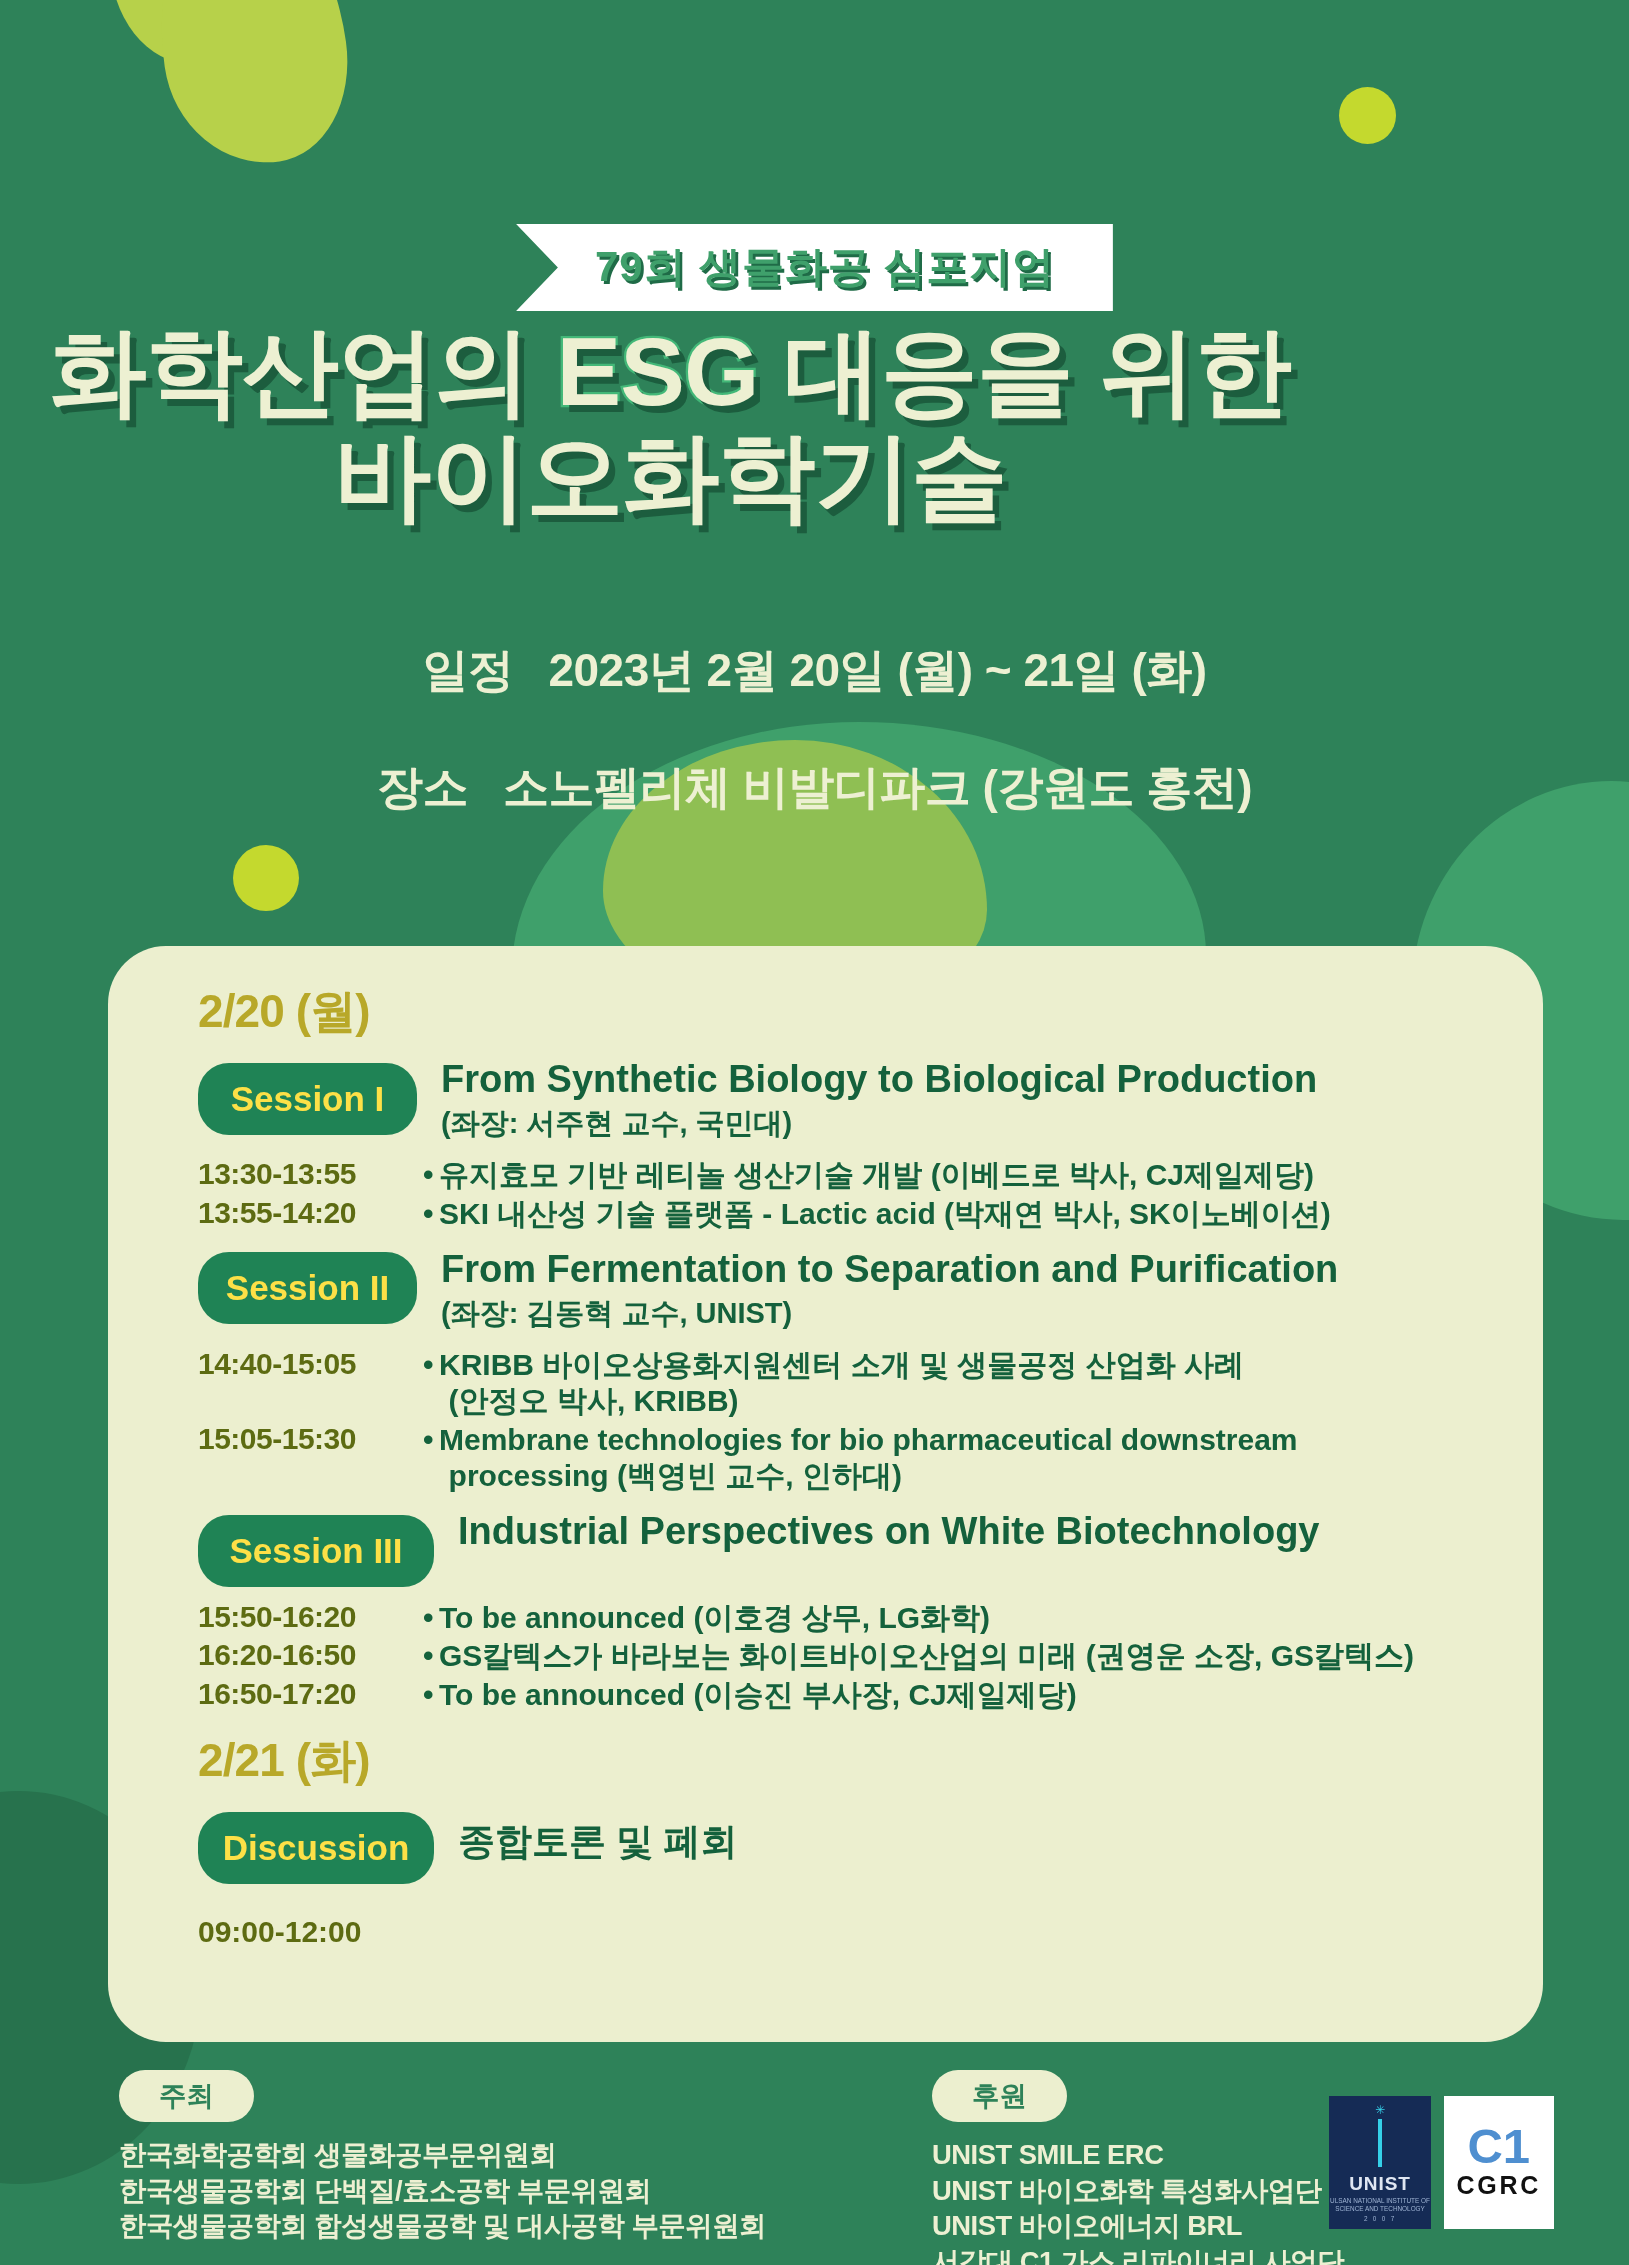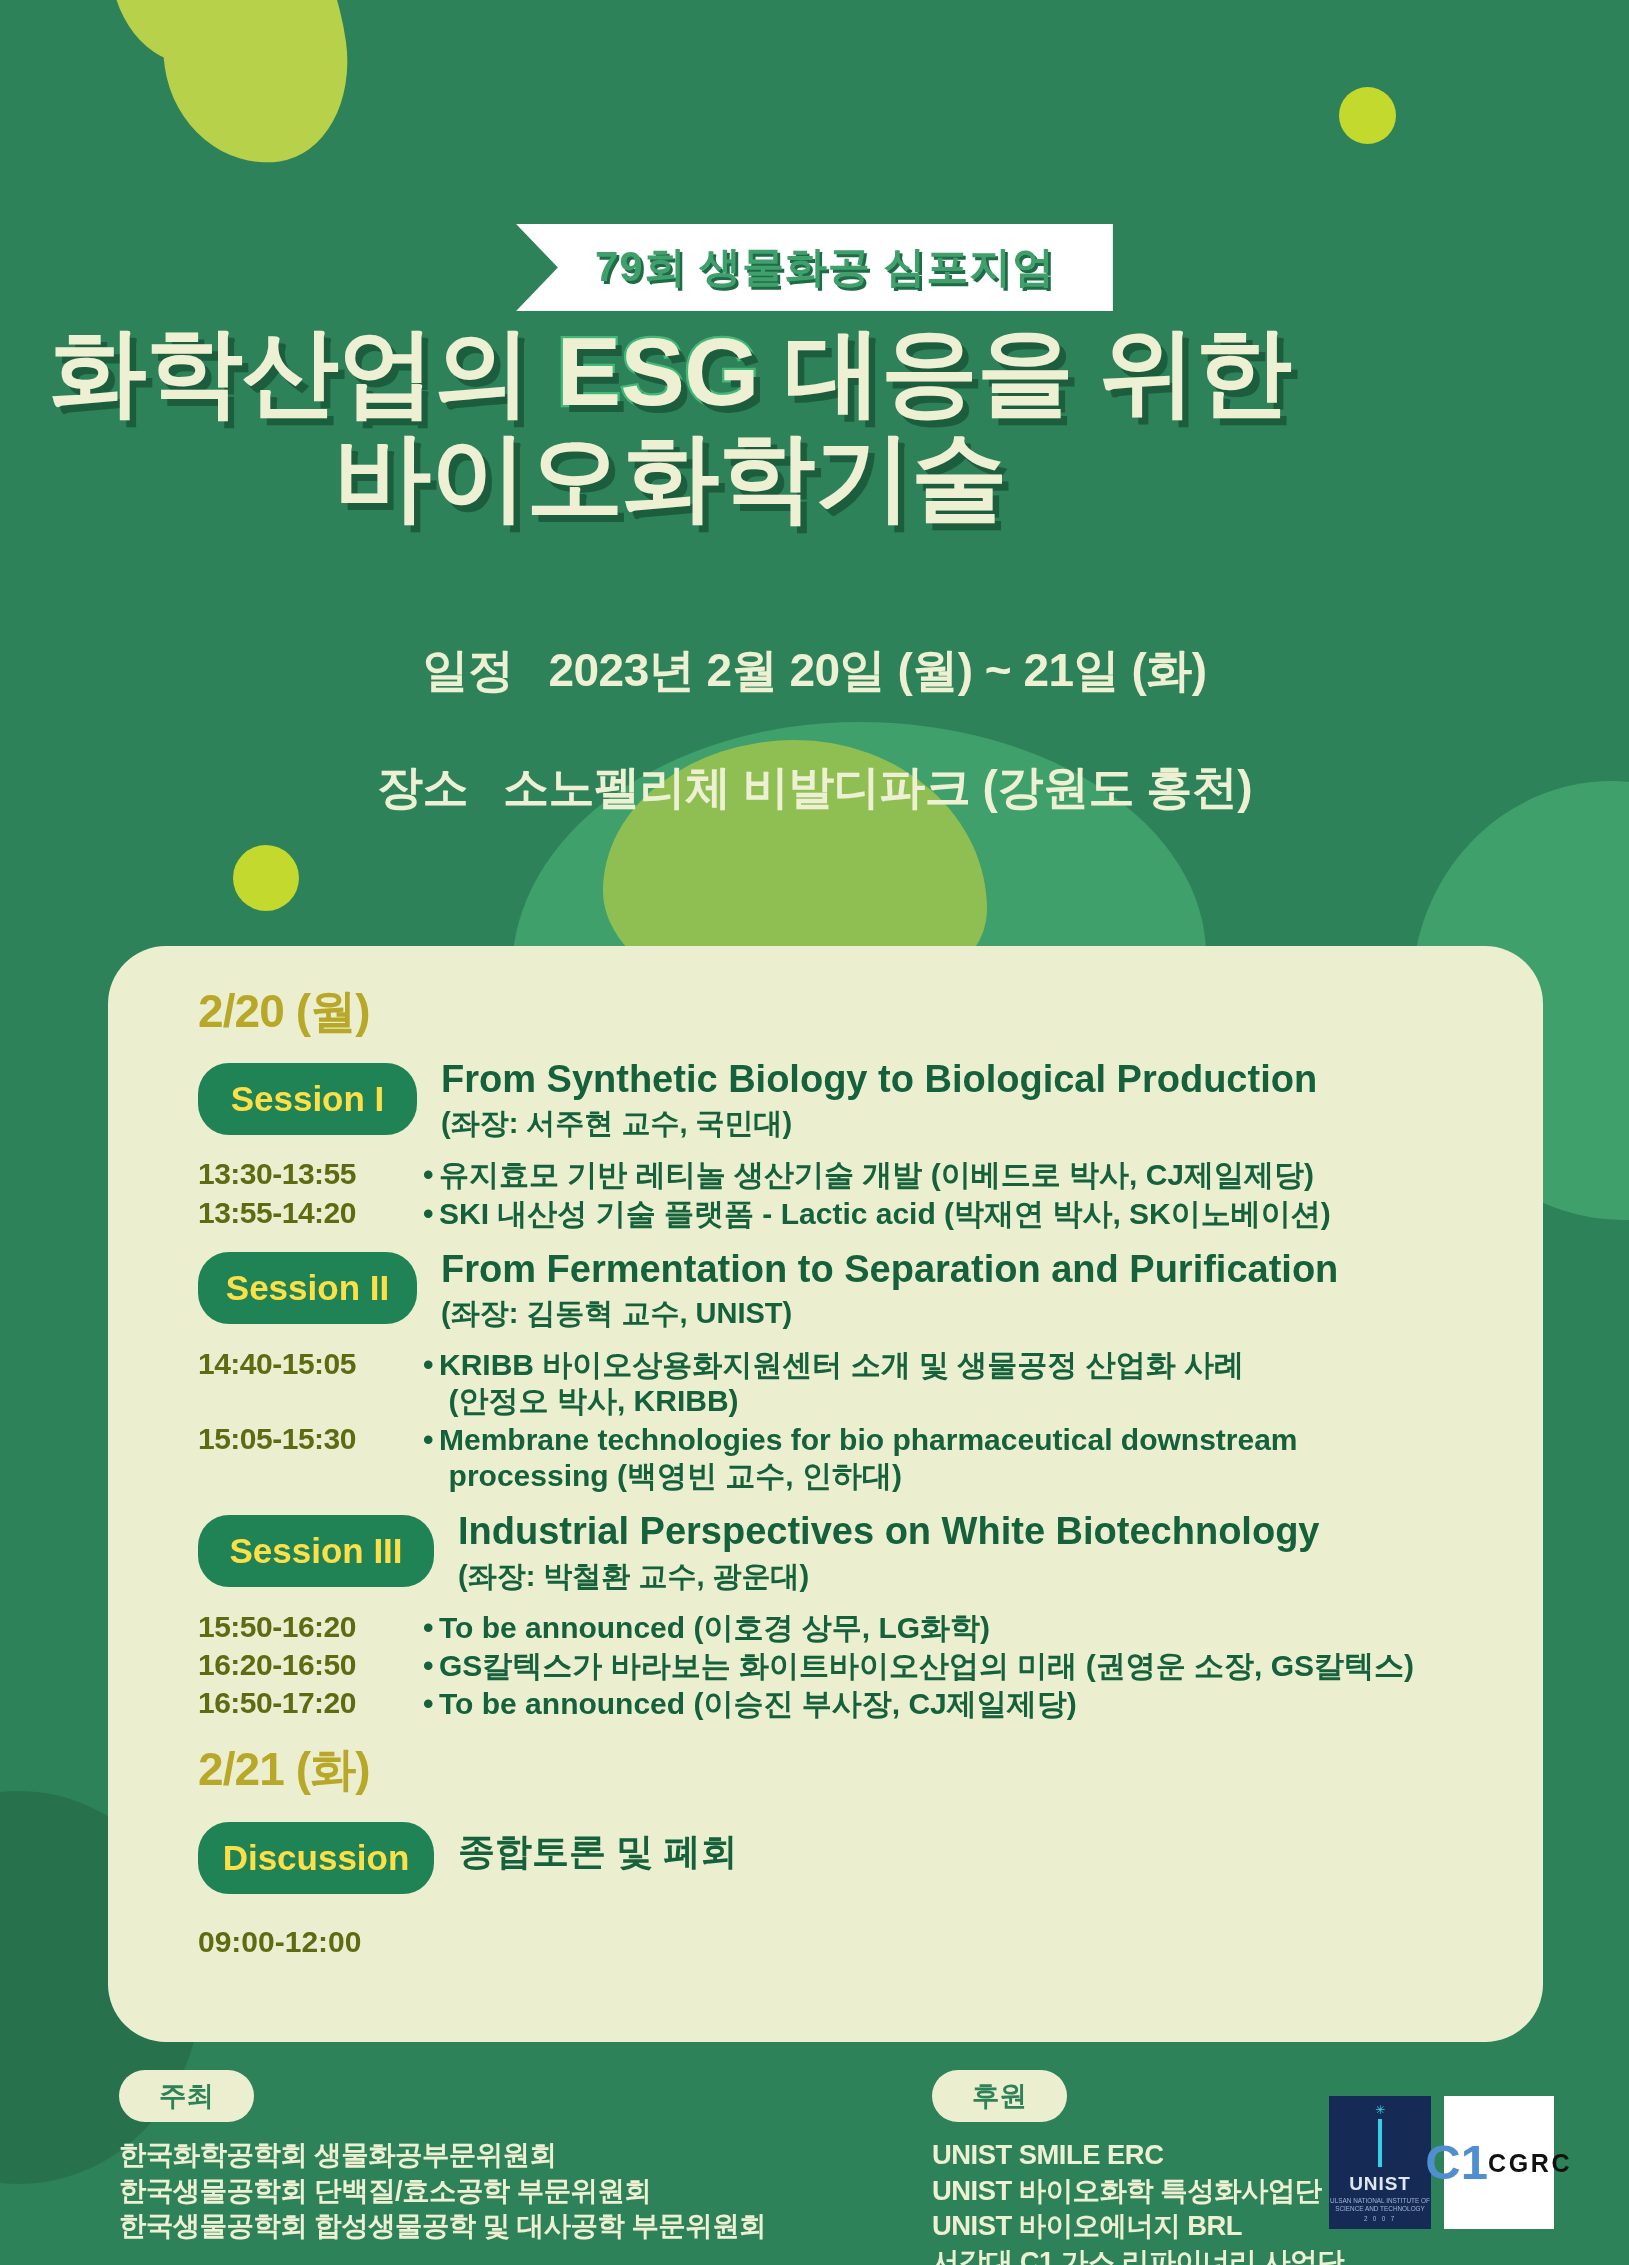--- a/index.html
+++ b/index.html
@@ -123,21 +123,21 @@
     display:flex; flex-direction:column; align-items:center; justify-content:flex-end;
     padding-bottom:6.4px;
   }
   .logo-unist .spark { color:#35d0e8; font-size:12px; margin-bottom:1.8px; }
   .logo-unist .bar { width:4.6px; height:48px; background:#35d0e8; margin-bottom:5.5px; }
   .logo-unist .nm { color:#dfe6f2; font-size:19px; font-weight:800; letter-spacing:0.9px; }
   .logo-unist .sub { color:#9fb4d4; font-size:6.4px; text-align:center; line-height:1.25; margin-top:2.7px; }
   .logo-unist .yr { color:#9fb4d4; font-size:6.4px; letter-spacing:1.8px; margin-top:1.8px; }
   .logo-c1 {
     width:110px; height:133px; background:#ffffff;
-    display:flex; flex-direction:row; align-items:center; justify-content:center;
+    display:flex; flex-direction:column; align-items:center; justify-content:center;
   }
   .logo-c1 .c1 { color:#4f8fd0; font-size:49px; font-weight:800; line-height:.9; }
   .logo-c1 .cg { color:#111; font-size:25px; font-weight:800; letter-spacing:2.7px; margin-top:3.7px; }
 </style>
 </head>
 <body>
 
 <div class="blob" id="blob-mid"></div>
 <div class="blob" id="blob-mid2"></div>
 <div class="blob" id="blob-right-big"></div>
@@ -207,21 +207,20 @@
         <div class="talk"><span class="b">•</span><span>Membrane technologies for bio pharmaceutical downstream</span><span class="cont">processing (백영빈 교수, 인하대)</span></div>
       </div>
     </div>
   </div>
 
   <div class="sess-block">
     <div class="sess-head">
       <div class="pill wide">Session III</div>
       <div>
         <div class="sess-title">Industrial Perspectives on White Biotechnology</div>
-        <div class="sess-chair">(좌장: 박철환 교수, 광운대)</div>
       </div>
     </div>
     <div class="rows">
       <div class="row">
         <div class="time">15:50-16:20</div>
         <div class="talk"><span class="b">•</span><span>To be announced (이호경 상무, LG화학)</span></div>
       </div>
       <div class="row">
         <div class="time">16:20-16:50</div>
         <div class="talk"><span class="b">•</span><span>GS칼텍스가 바라보는 화이트바이오산업의 미래 (권영운 소장, GS칼텍스)</span></div>

